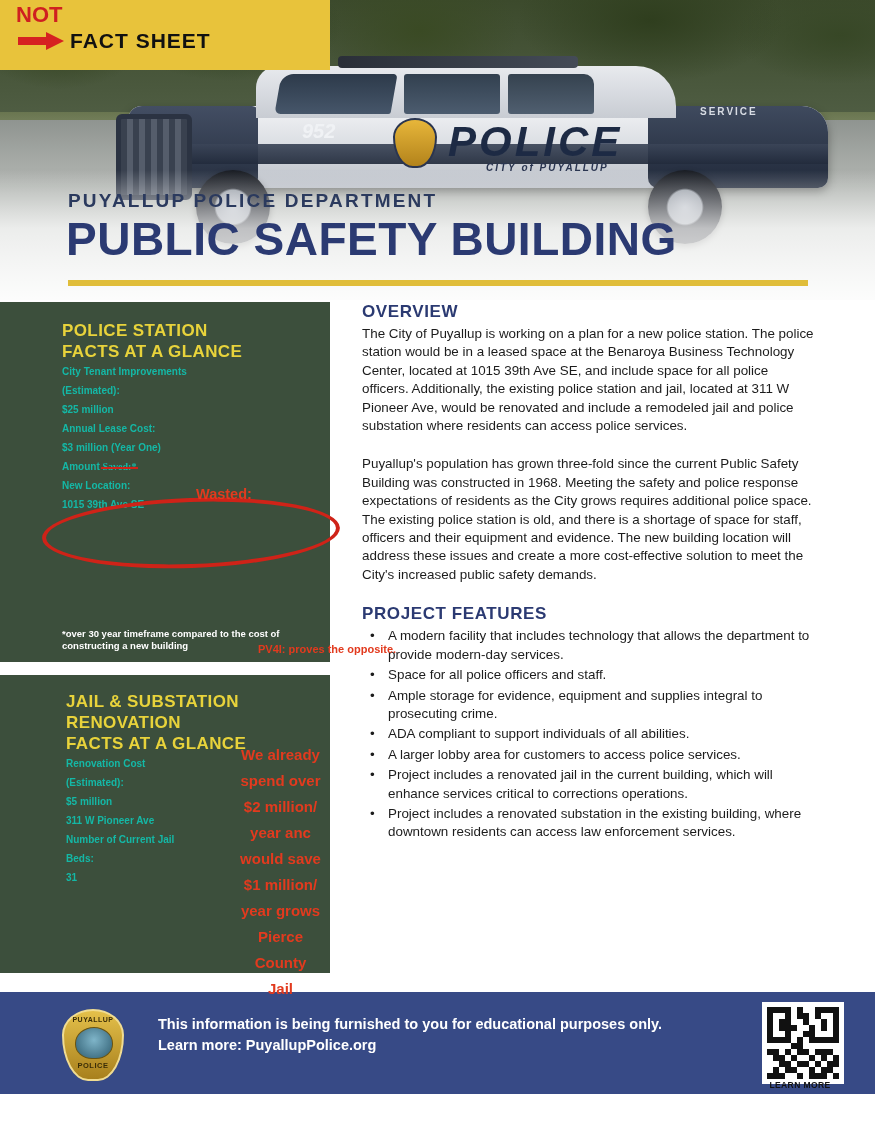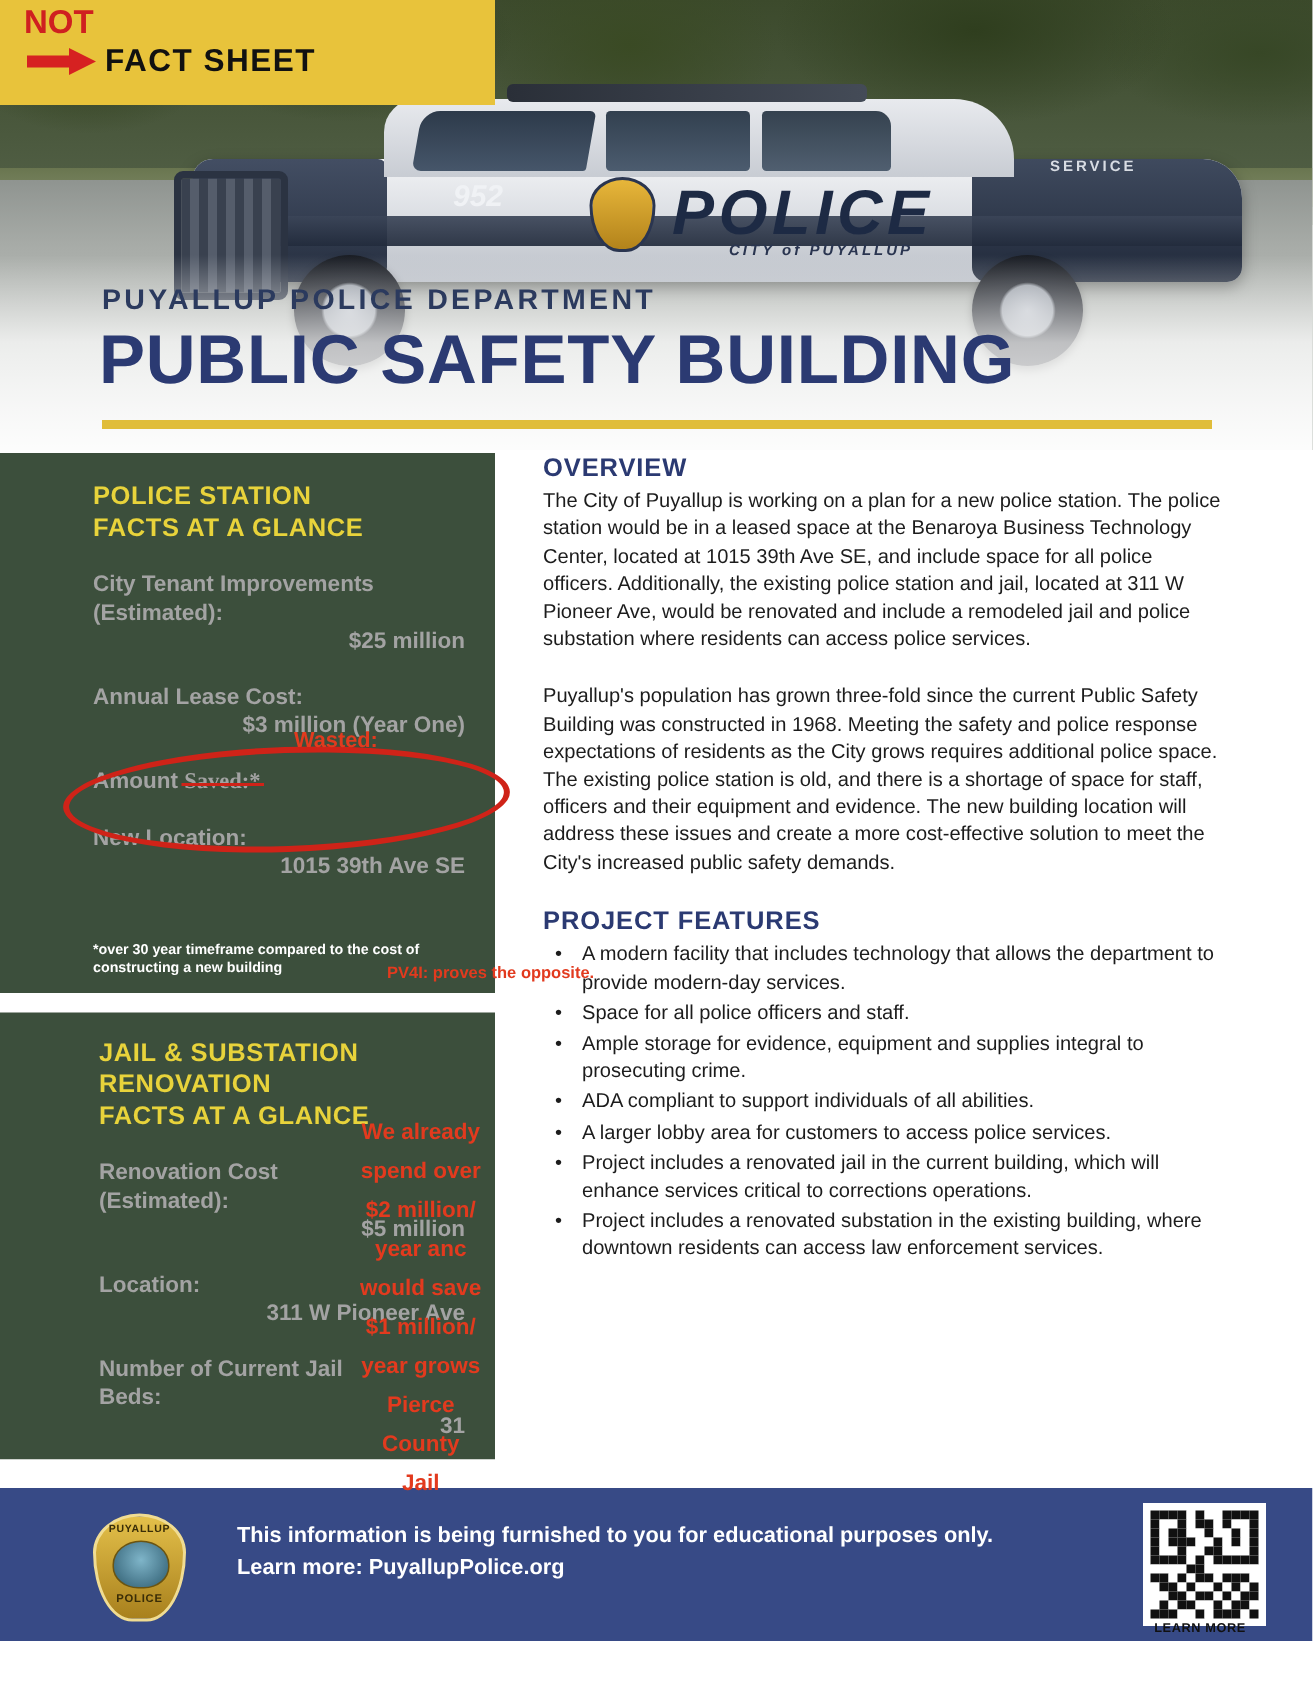--- a/index.html
+++ b/index.html
@@ -240,28 +240,27 @@
     font-weight: bold;
     font-size: 17px;
     letter-spacing: 0.4px;
     line-height: 21px;
     padding: 0;
   }
   .panel-inner { padding: 18px 20px 0 62px; }
   .panel-inner.p2 { padding: 16px 20px 0 66px; }
 
   .fact-block {
-    margin-top: 18px;
-    font-size: 15px;
+    font-size: 10px;
     font-weight: bold;
     line-height: 19px;
-    color: #a3a3a3;
+    color: #14b8a6;
   }
   .fact-label { display: block; }
-  .fact-value { display: block; text-align: right; }
+  .fact-value { display: block; }
 
   .footnote {
     position: absolute;
     left: 62px; top: 628px;
     width: 220px;
     font-size: 9.5px;
     font-weight: bold;
     line-height: 12px;
     color: #ffffff;
     z-index: 14;
@@ -546,21 +545,20 @@
         <span>FACTS AT A GLANCE</span>
       </div>
 
       <div class="fact-block">
         <span class="fact-label">Renovation Cost</span>
         <span class="fact-label">(Estimated):</span>
         <span class="fact-value">$5 million</span>
       </div>
 
       <div class="fact-block">
-        <span class="fact-label">Location:</span>
         <span class="fact-value">311 W Pioneer Ave</span>
       </div>
 
       <div class="fact-block">
         <span class="fact-label">Number of Current Jail</span>
         <span class="fact-label">Beds:</span>
         <span class="fact-value">31</span>
       </div>
     </div>
   </div>

